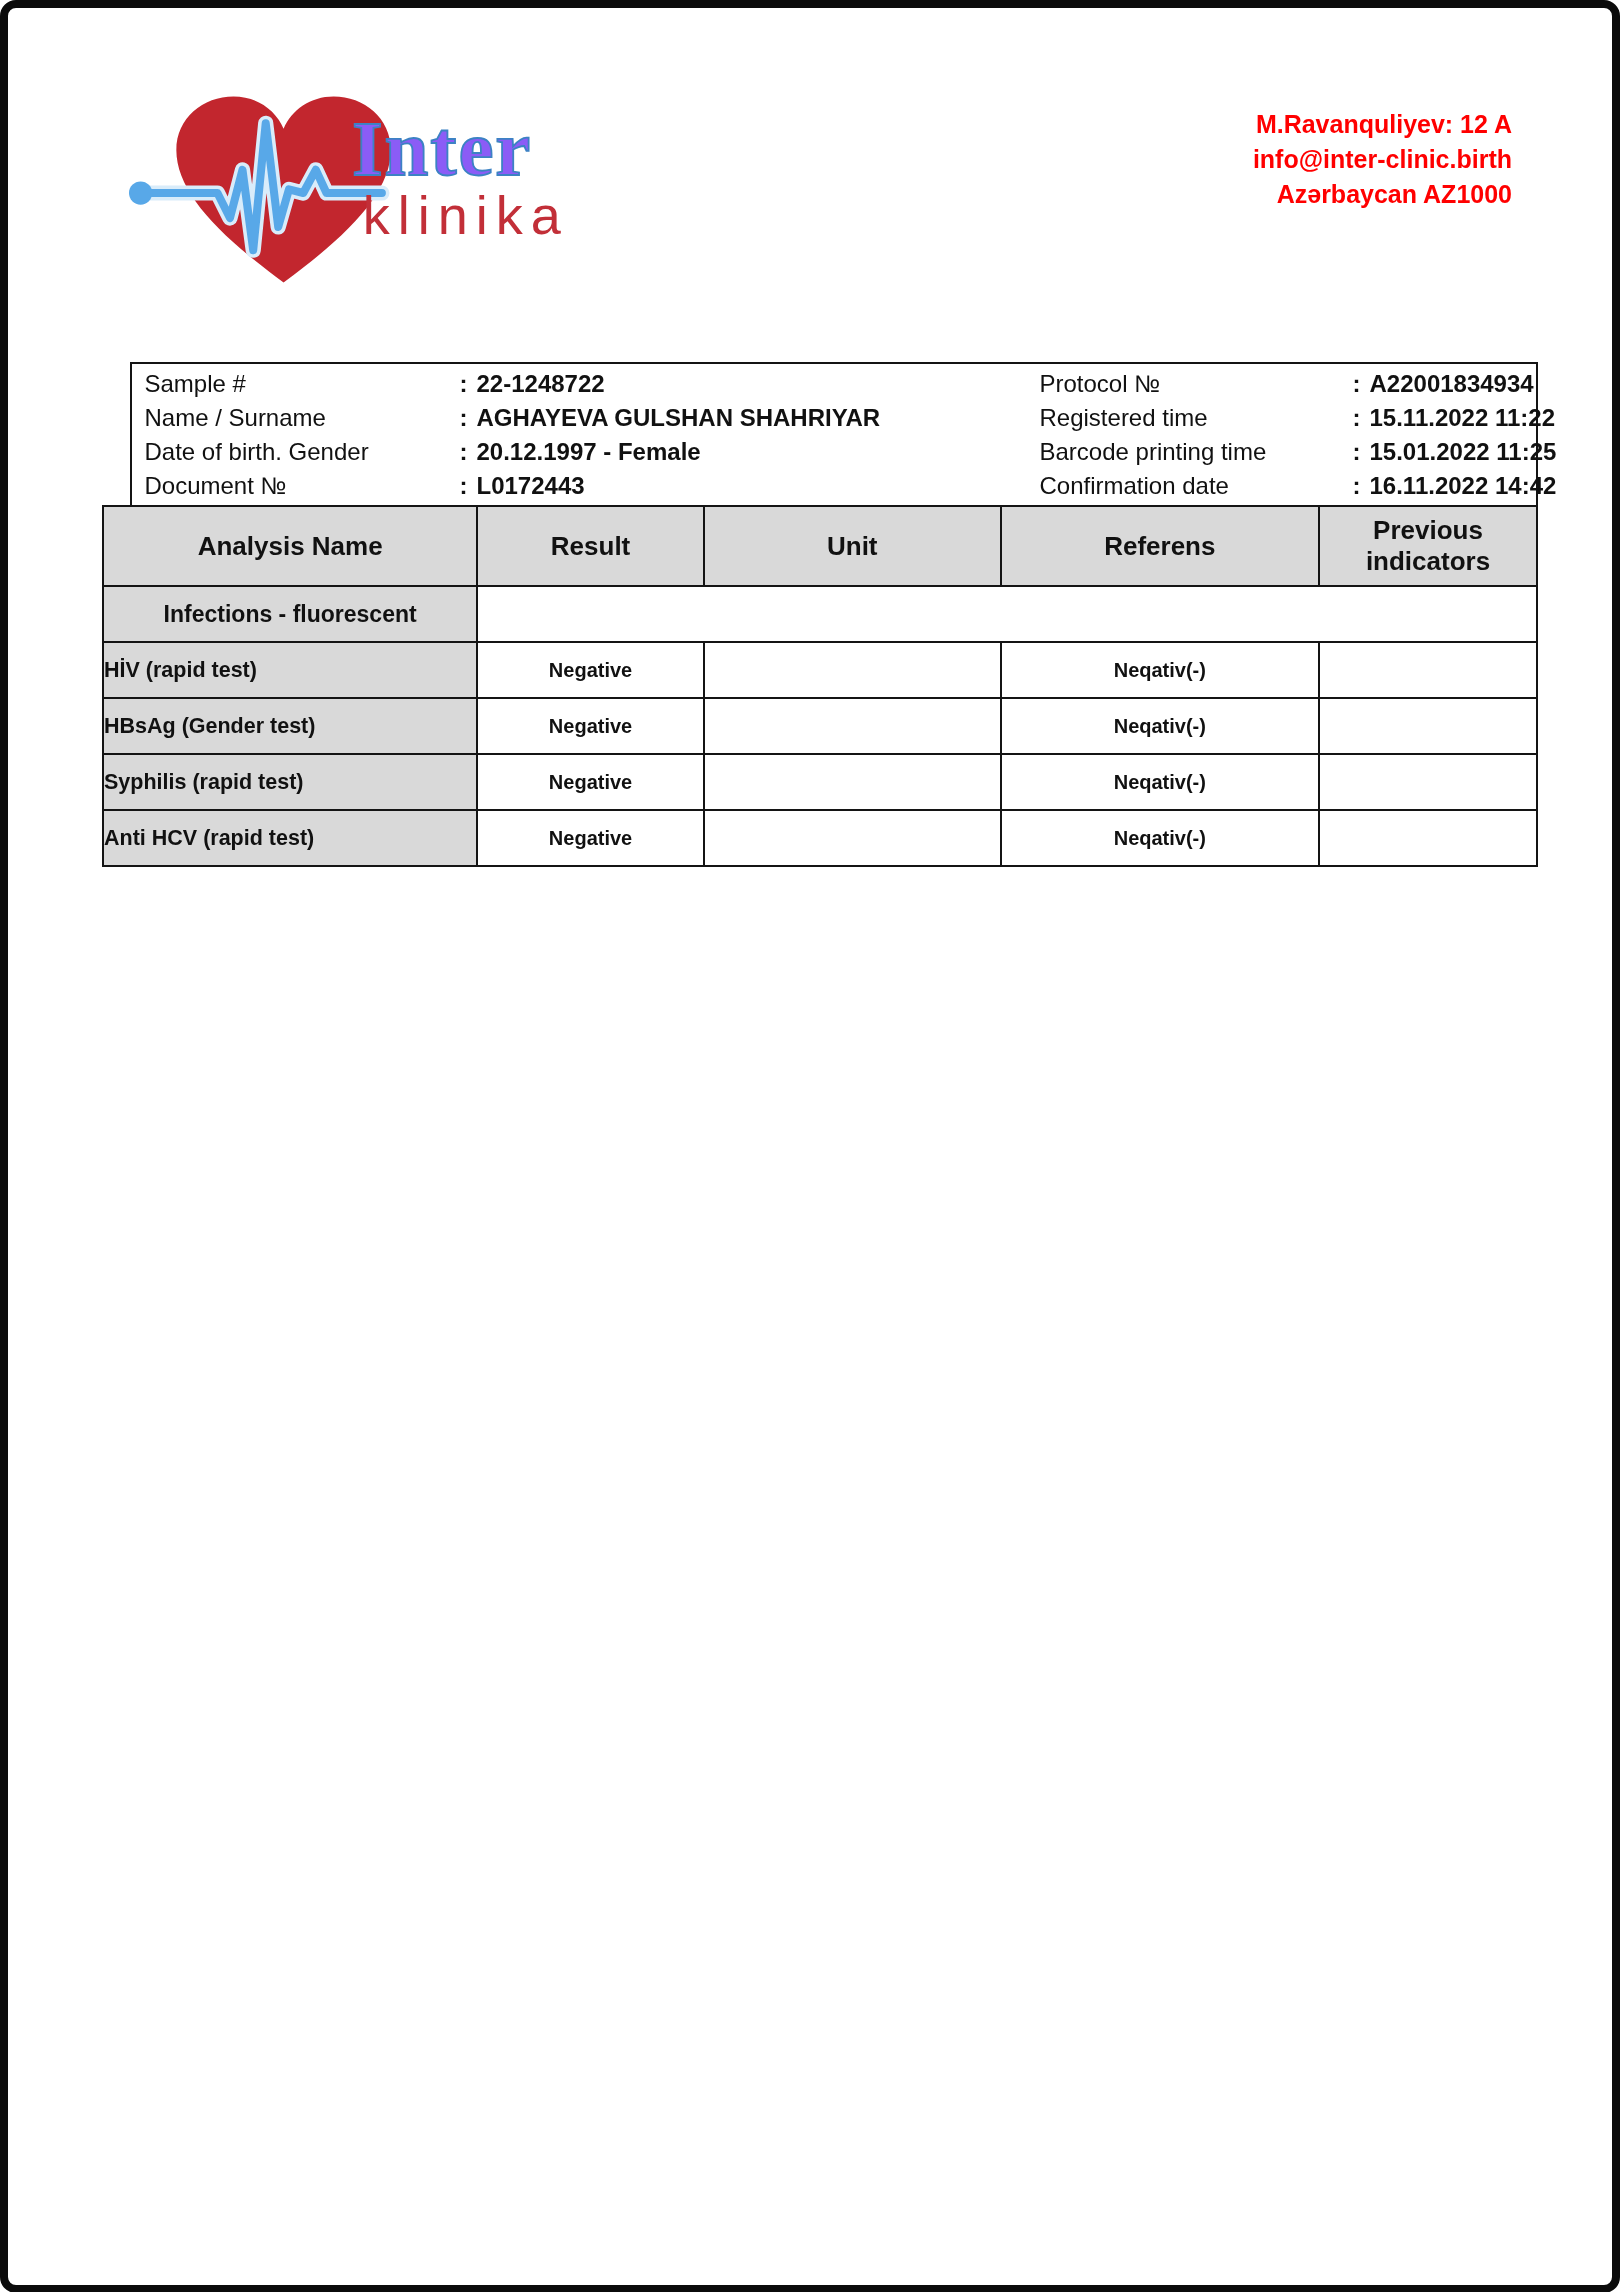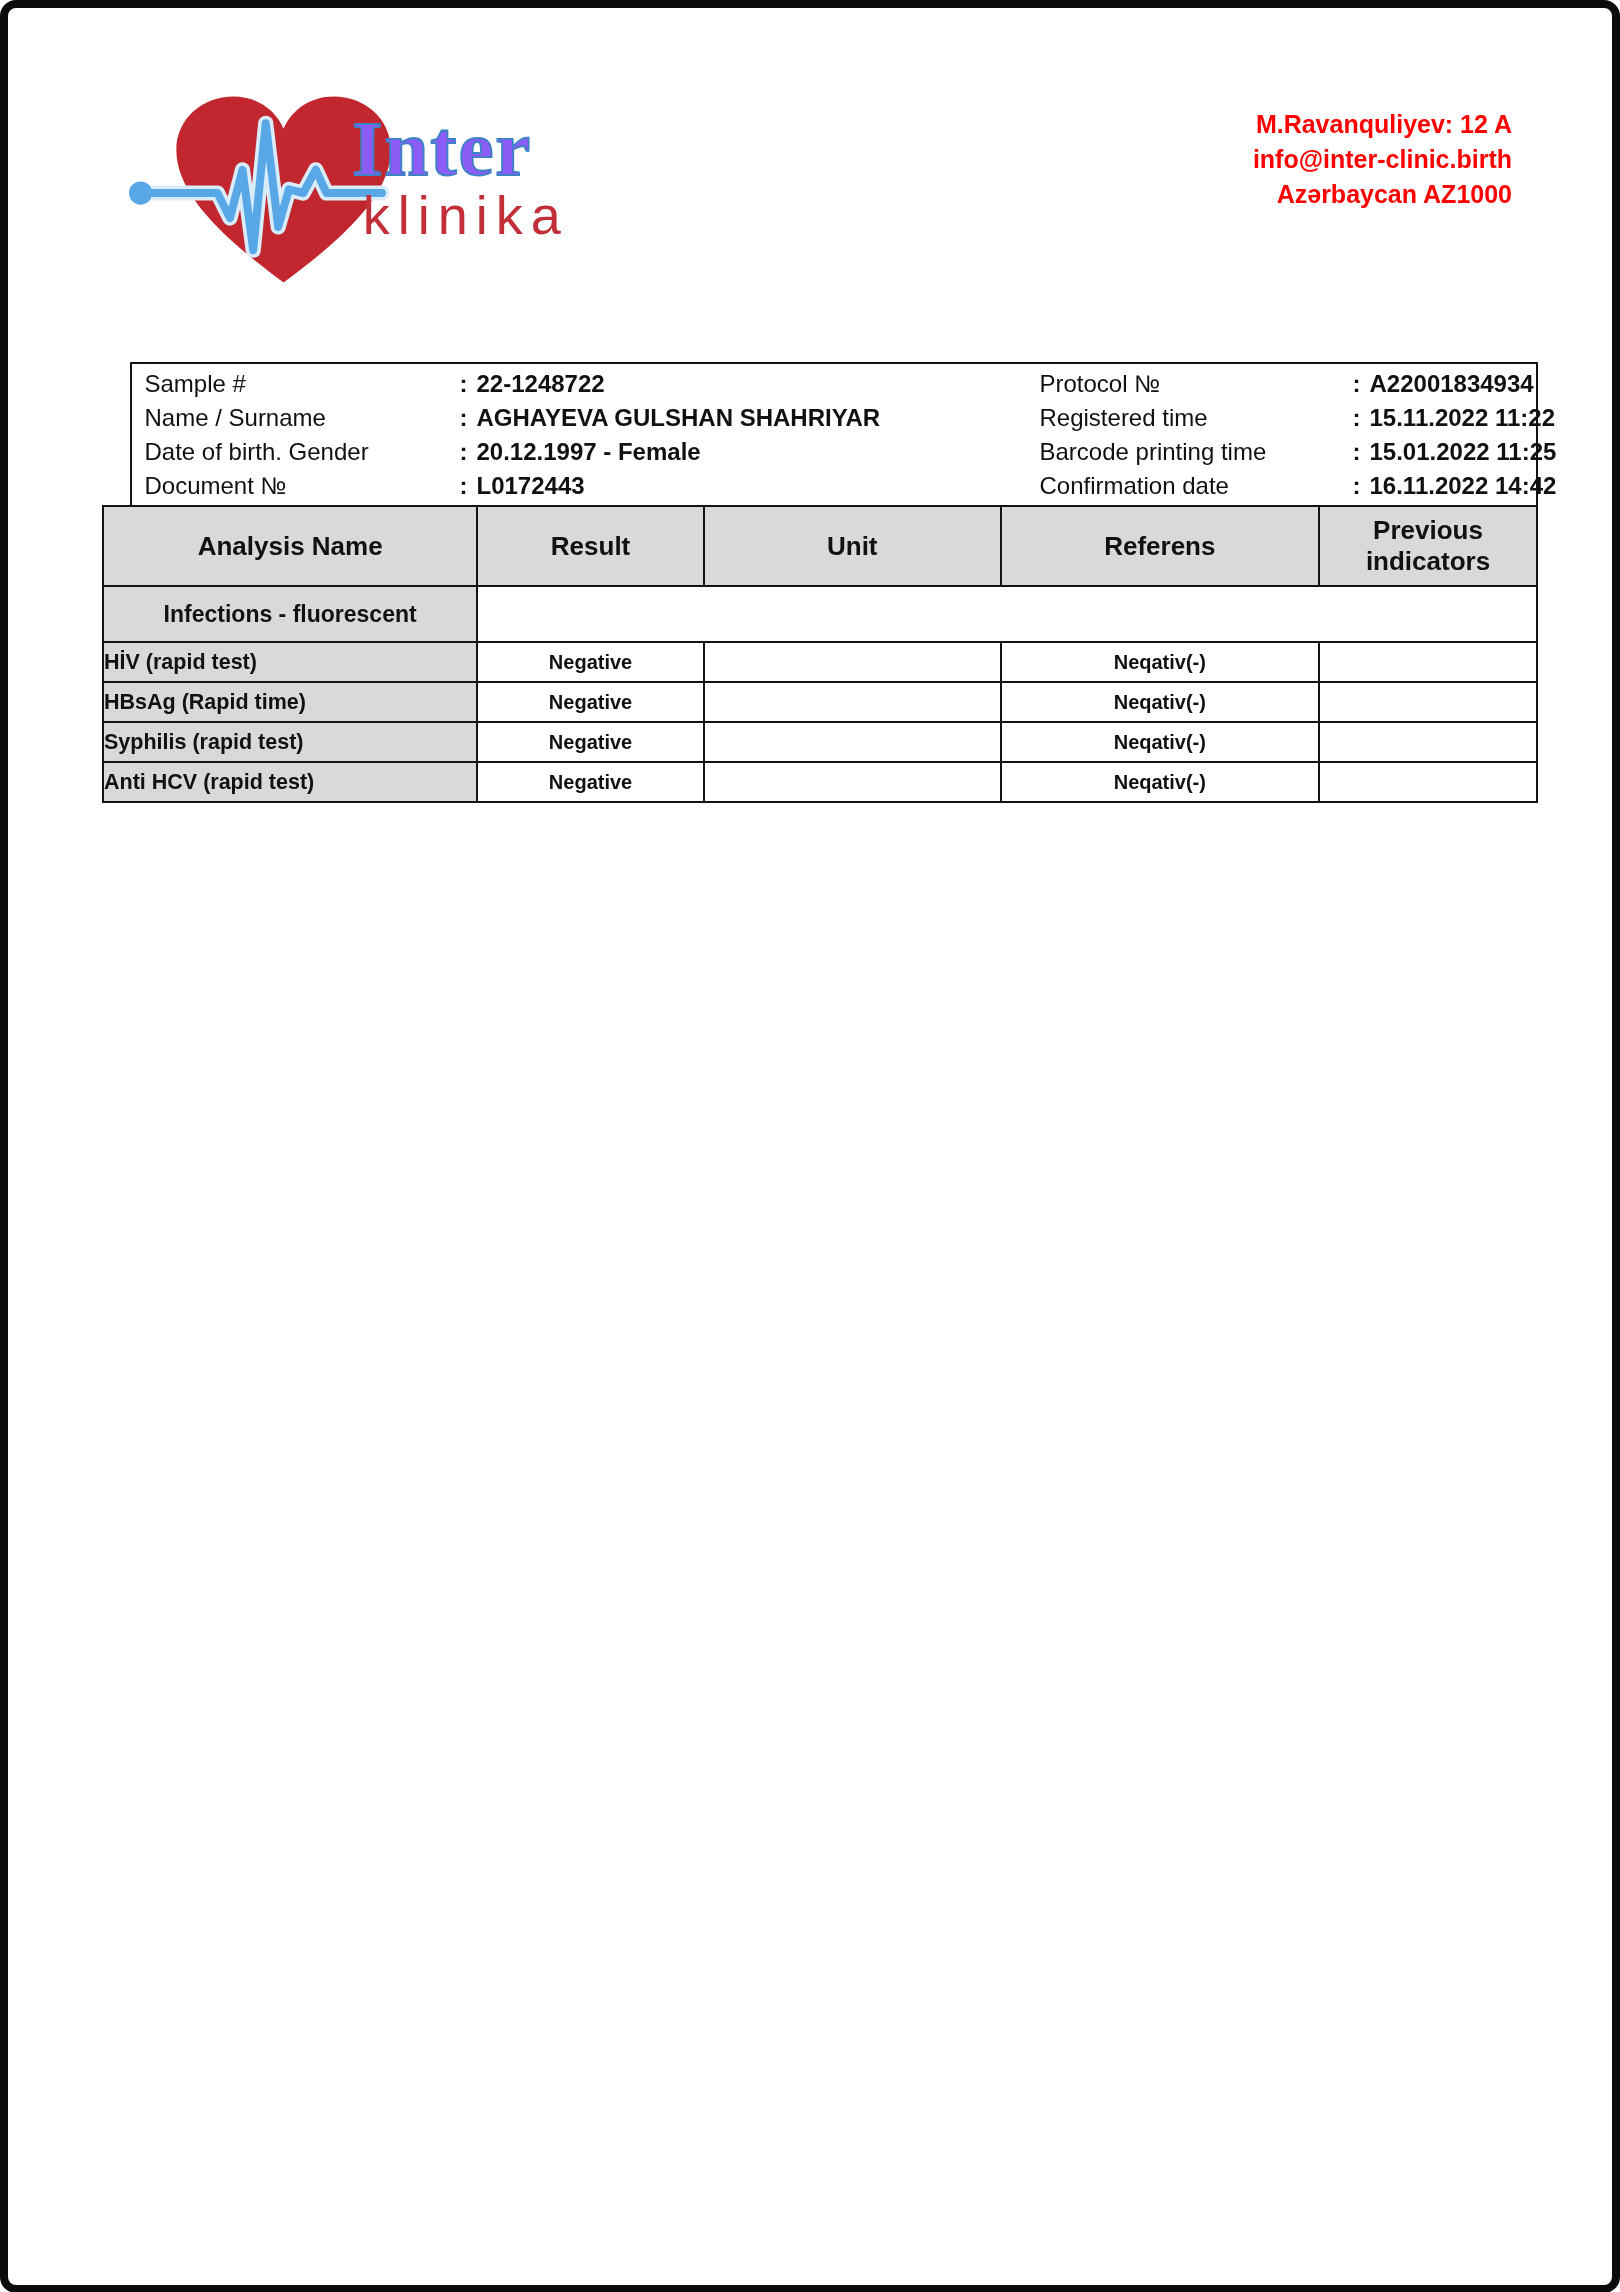--- a/index.html
+++ b/index.html
@@ -80,21 +80,21 @@
     text-align:center;vertical-align:middle;
     padding:0 18px;
   }
   td.section-cell{
     height:56px;
     font-size:23px;font-weight:bold;
     text-align:center;vertical-align:middle;
   }
   td.section-spacer{background:#ffffff;}
   td.name-cell{
-    height:40px;
+    height:56px;
     font-size:21.5px;font-weight:bold;
     text-align:left;vertical-align:middle;
     padding-left:12.5px;
     margin-top:16px;
   }
   td.value-cell{
     font-size:20px;font-weight:bold;
     text-align:center;vertical-align:middle;
   }
 </style>
@@ -174,21 +174,21 @@
       </tr>
 
       <tr>
         <td class="name-cell" style="background:#d9d9d9;">HİV (rapid test)</td>
         <td class="value-cell">Negative</td>
         <td class="value-cell"></td>
         <td class="value-cell">Neqativ(-)</td>
         <td class="value-cell"></td>
       </tr>
       <tr>
-        <td class="name-cell" style="background:#d9d9d9;">HBsAg (Rapid time)</td>
+        <td class="name-cell" style="background:#d9d9d9;">HBsAg (Gender test)</td>
         <td class="value-cell">Negative</td>
         <td class="value-cell"></td>
         <td class="value-cell">Neqativ(-)</td>
         <td class="value-cell"></td>
       </tr>
       <tr>
         <td class="name-cell" style="background:#d9d9d9;">Syphilis (rapid test)</td>
         <td class="value-cell">Negative</td>
         <td class="value-cell"></td>
         <td class="value-cell">Neqativ(-)</td>

